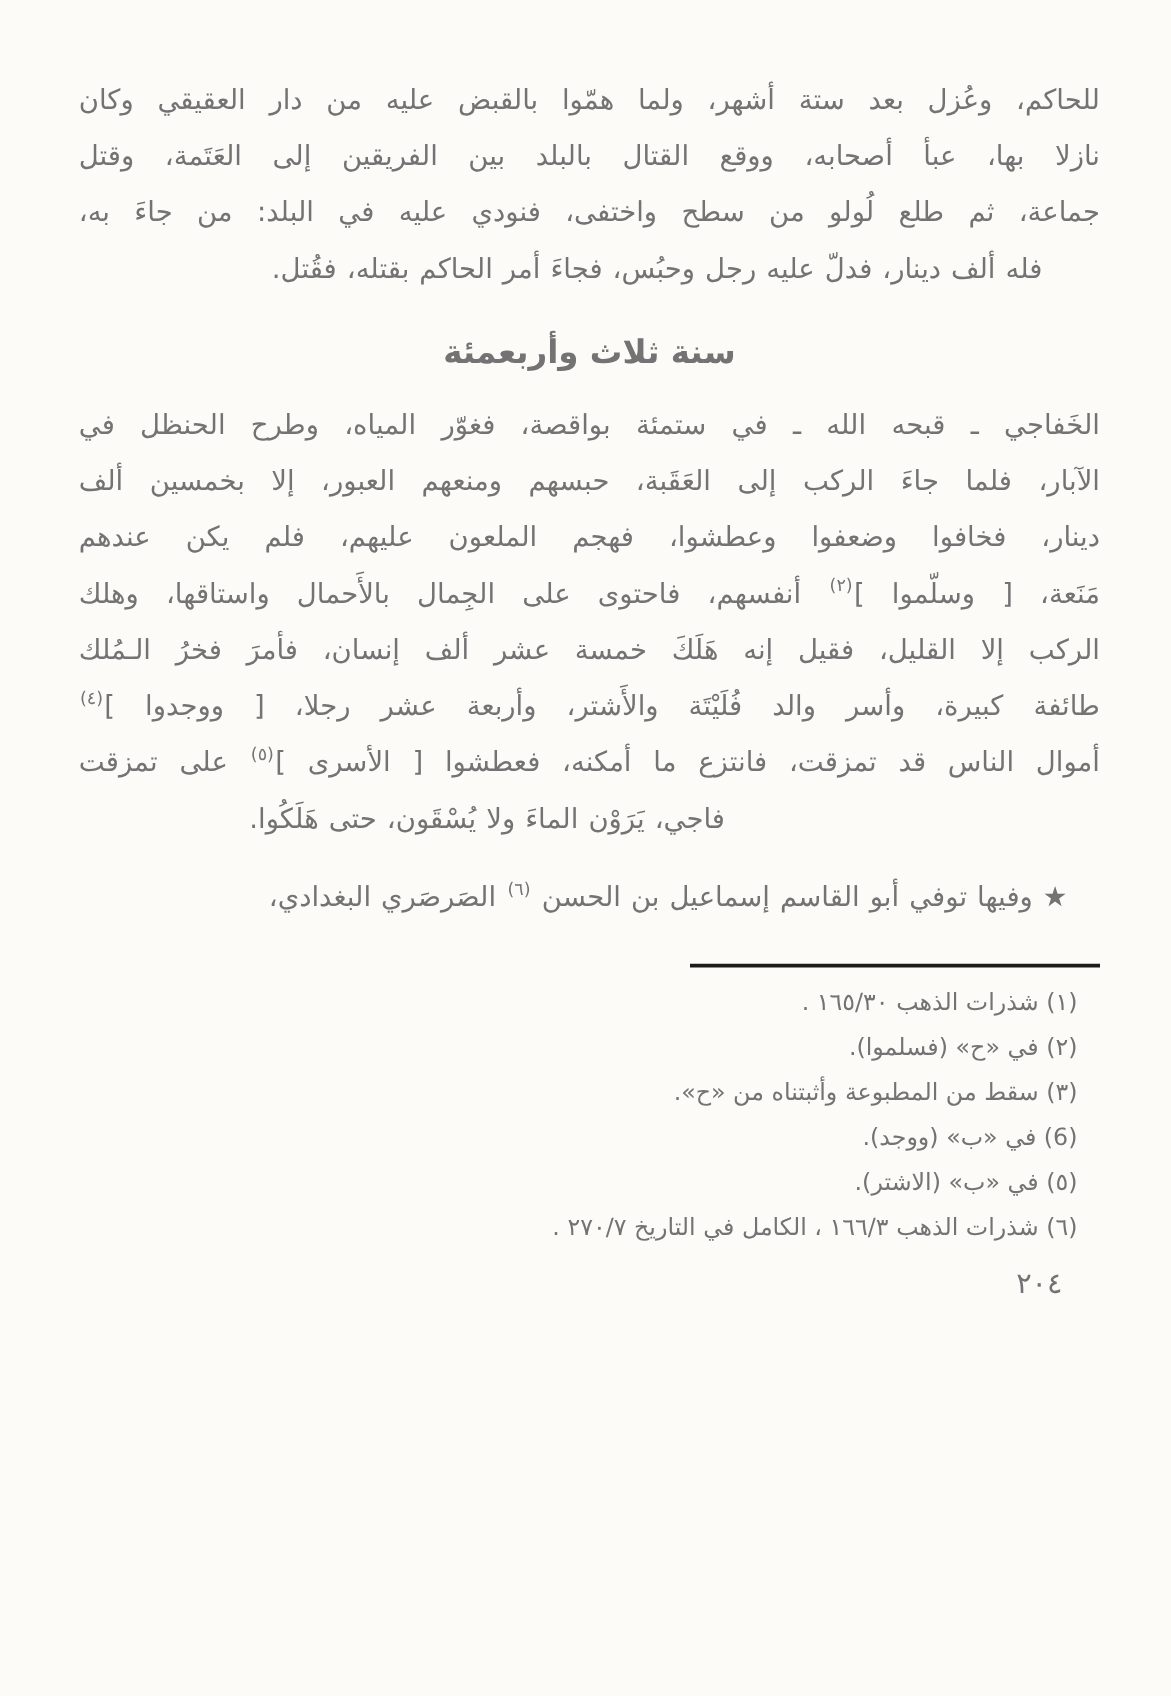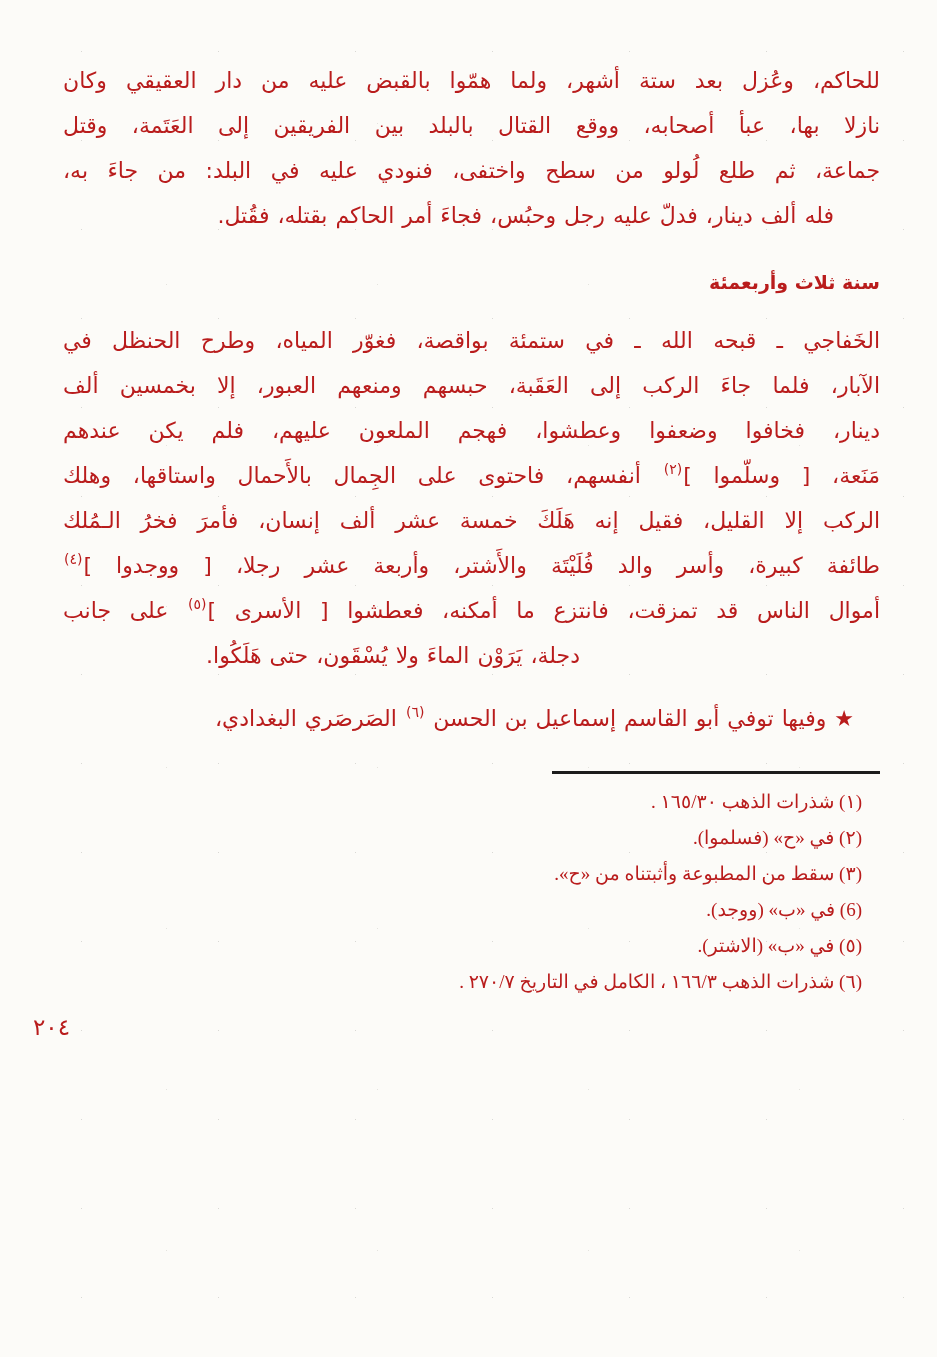--- a/index.html
+++ b/index.html
@@ -1,21 +1,21 @@
 <!DOCTYPE html>
 <html lang="ar" dir="rtl"><head>
 <meta charset="utf-8">
 <style>
   html,body{margin:0;padding:0;background:#e8e8e6;}
   .page{
     position:relative;
     width:937px;height:1357px;
     margin:0 auto;
     background:#fcfbf8;
-    color:#b91c1c;
+    color:#737373;
     direction:rtl;
     font-family:"DejaVu Sans",sans-serif;
     box-sizing:border-box;
     padding:58px 57px 0 63px;
     overflow:hidden;
   }
   
   .page::after{
     content:"";position:absolute;inset:0;pointer-events:none;
     background-image:radial-gradient(#9a9a93 0.6px,transparent 0.7px),
@@ -40,39 +40,39 @@
   .paragraph{margin:0;}
   .paragraph + .paragraph{margin-top:4px;}
   .para-gap{margin-top:18px !important;}
   .fn-ref{
     font-size:14px;
     position:relative;top:-9px;
     margin:0 1px;
     letter-spacing:0;
   }
   .heading{
-    font-size:19px;font-weight:700;
+    font-size:26px;font-weight:700;
     line-height:40px;margin:24px 0 16px 0;
-    text-align:right;
+    text-align:center;
   }
   .fn-sep{
     height:3px;width:328px;background:#1c1c1c;
     margin:30px 0 10px auto;
     margin-right:0;margin-left:auto;
   }
   
   .fn-sep{margin-right:0;margin-left:auto;}
   .footnotes{
     font-size:19px;line-height:36px;
     padding-right:18px;
     text-align:right;
   }
-  .footnote-item{height:36px;overflow:hidden;font-family:Liberation Serif, serif;}
+  .footnote-item{height:36px;overflow:hidden;}
   .page-number{
-    text-align:left;
+    text-align:right;
     font-size:23px;
     margin-top:14px;
     position:relative;right:30px;
   }
 </style>
 </head>
 <body>
 
 <div class="page">
   <div class="body-text">
@@ -87,22 +87,22 @@
   <div class="heading">سنة ثلاث وأربعمئة</div>
 
   <div class="body-text">
       <div class="paragraph">
         <div class="line full"><span>الخَفاجي ـ قبحه الله ـ في ستمئة بواقصة، فغوّر المياه، وطرح الحنظل في</span></div>
         <div class="line full"><span>الآبار، فلما جاءَ الركب إلى العَقَبة، حبسهم ومنعهم العبور، إلا بخمسين ألف</span></div>
         <div class="line full"><span>دينار، فخافوا وضعفوا وعطشوا، فهجم الملعون عليهم، فلم يكن عندهم</span></div>
         <div class="line full"><span>مَنَعة، [ وسلّموا ]</span><span class="fn-ref">(٢)</span><span> أنفسهم، فاحتوى على الجِمال بالأَحمال واستاقها، وهلك</span></div>
         <div class="line full"><span>الركب إلا القليل، فقيل إنه هَلَكَ خمسة عشر ألف إنسان، فأمرَ فخرُ الـمُلك</span></div>
         <div class="line full"><span>طائفة كبيرة، وأسر والد فُلَيْتَة والأَشتر، وأربعة عشر رجلا، [ ووجدوا ]</span><span class="fn-ref">(٤)</span></div>
-        <div class="line full"><span>أموال الناس قد تمزقت، فانتزع ما أمكنه، فعطشوا [ الأسرى ]</span><span class="fn-ref">(٥)</span><span> على جانب</span></div>
-        <div class="line end c2"><span>دجلة، يَرَوْن الماءَ ولا يُسْقَون، حتى هَلَكُوا.</span></div>
+        <div class="line full"><span>أموال الناس قد تمزقت، فانتزع ما أمكنه، فعطشوا [ الأسرى ]</span><span class="fn-ref">(٥)</span><span> على تمزقت</span></div>
+        <div class="line end c2"><span>فاجي، يَرَوْن الماءَ ولا يُسْقَون، حتى هَلَكُوا.</span></div>
       </div>
       <div class="paragraph para-gap">
         <div class="line first end"><span>★ وفيها توفي أبو القاسم إسماعيل بن الحسن </span><span class="fn-ref">(٦)</span><span> الصَرصَري البغدادي،</span></div>
       </div>
     </div>
 
   <div class="fn-sep"></div>
 
   <div class="footnotes">
       <div class="footnote-item">(١) شذرات الذهب ١٦٥/٣٠ .</div>

